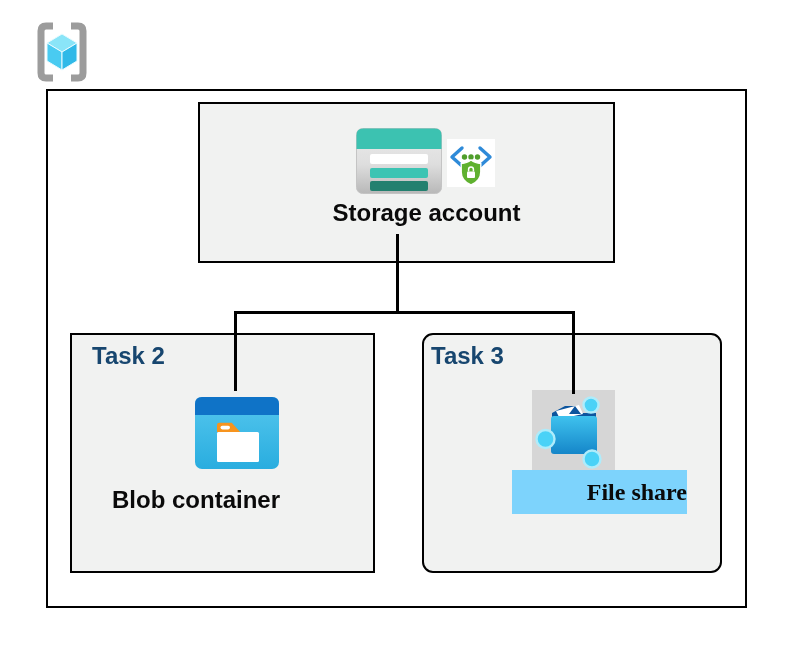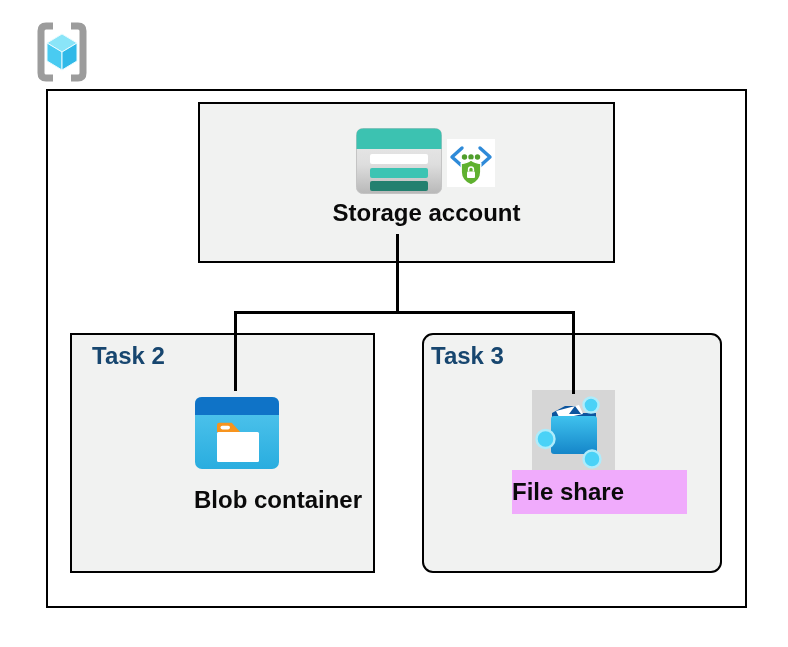--- a/index.html
+++ b/index.html
@@ -20,41 +20,41 @@
   .task2{left:70px;top:333px;width:305px;height:240px;}
   .task3{left:422px;top:333px;width:300px;height:240px;border-radius:11px;}
 
   .task-label{position:absolute;font-size:24px;font-weight:bold;color:#17466f;}
   .t1-label{left:34px;top:10px;}
   .t2-label{left:20px;top:7px;}
   .t3-label{left:7px;top:7px;}
 
   .caption{position:absolute;font-size:24px;font-weight:bold;color:#0a0a0a;white-space:nowrap;}
   .cap-storage{left:0;top:95px;width:100%;text-align:center;margin-left:20px;}
-  .cap-blob{left:40px;top:151px;width:250px;text-align:right;}
+  .cap-blob{left:40px;top:151px;width:250px;text-align:left;}
 
   
   .conn{position:absolute;background:#000;z-index:3;}
   .conn-v1{left:396px;top:234px;width:2.5px;height:79px;}
   .conn-h {left:234px;top:311px;width:341px;height:2.5px;}
   .conn-v2{left:234px;top:311px;width:2.5px;height:80px;}
   .conn-v3{left:572px;top:311px;width:2.5px;height:83px;}
 
   
   .storage-icon{position:absolute;left:156px;top:24px;width:86px;height:66px;}
   .sas-icon{position:absolute;left:247px;top:35px;width:48px;height:48px;}
 
   
   .blob-icon{position:absolute;left:123px;top:62px;width:84px;height:72px;}
 
   
   .fs-icon-bg{position:absolute;left:108px;top:55px;width:83px;height:80px;background:#d6d6d6;z-index:2;}
   .fs-icon{position:absolute;left:110px;top:57px;width:78px;height:78px;z-index:4;}
-  .fs-text-bg{position:absolute;left:88px;top:135px;width:175px;height:44px;background:#f0abfc;z-index:2;
-              display:flex;align-items:center;justify-content:flex-start;}
+  .fs-text-bg{position:absolute;left:88px;top:135px;width:175px;height:44px;background:#7dd3fc;z-index:2;
+              display:flex;align-items:center;justify-content:flex-end;font-family:Liberation Serif, serif;}
   .fs-text-bg .caption{position:static;}
 </style>
 </head>
 <body>
 
 <div id="stage">
 
   <svg class="rg-icon" viewBox="0 0 52 62">
     <path d="M17 5 H10 Q5 5 5 10 V52 Q5 57 10 57 H17" fill="none" stroke="#9c9c9c" stroke-width="7"></path>
     <path d="M35 5 H42 Q47 5 47 10 V52 Q47 57 42 57 H35" fill="none" stroke="#9c9c9c" stroke-width="7"></path>

